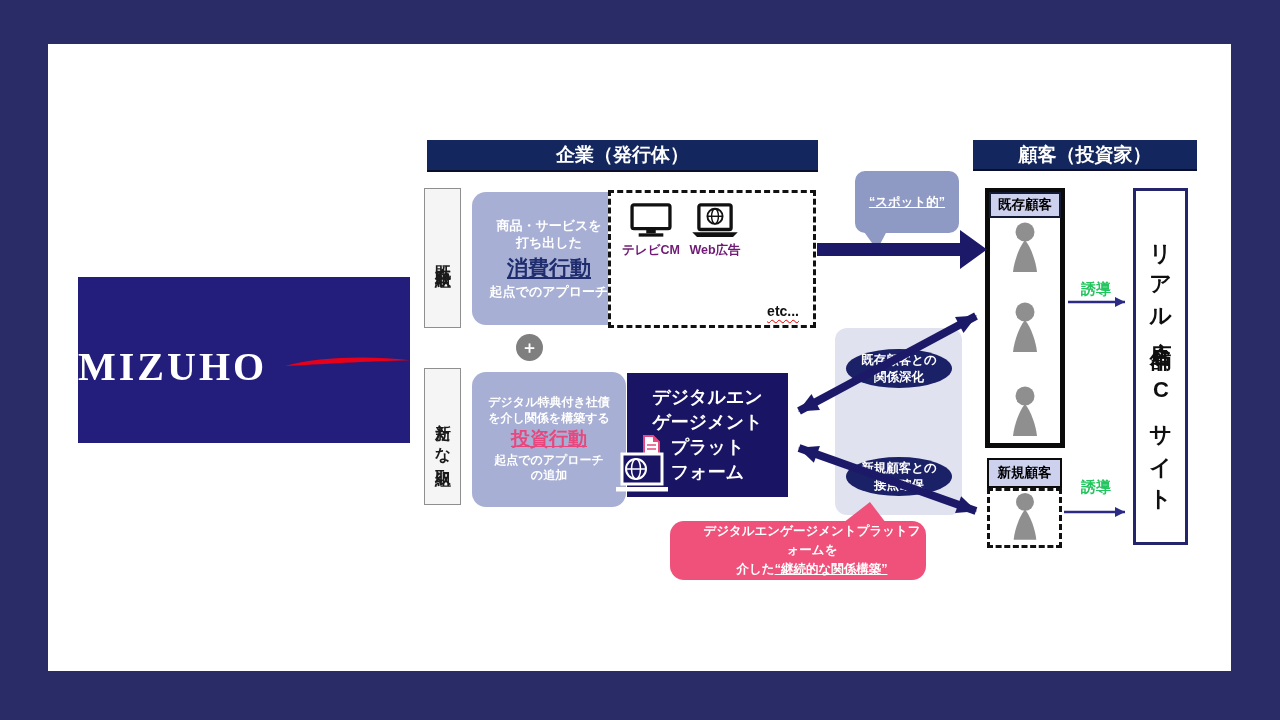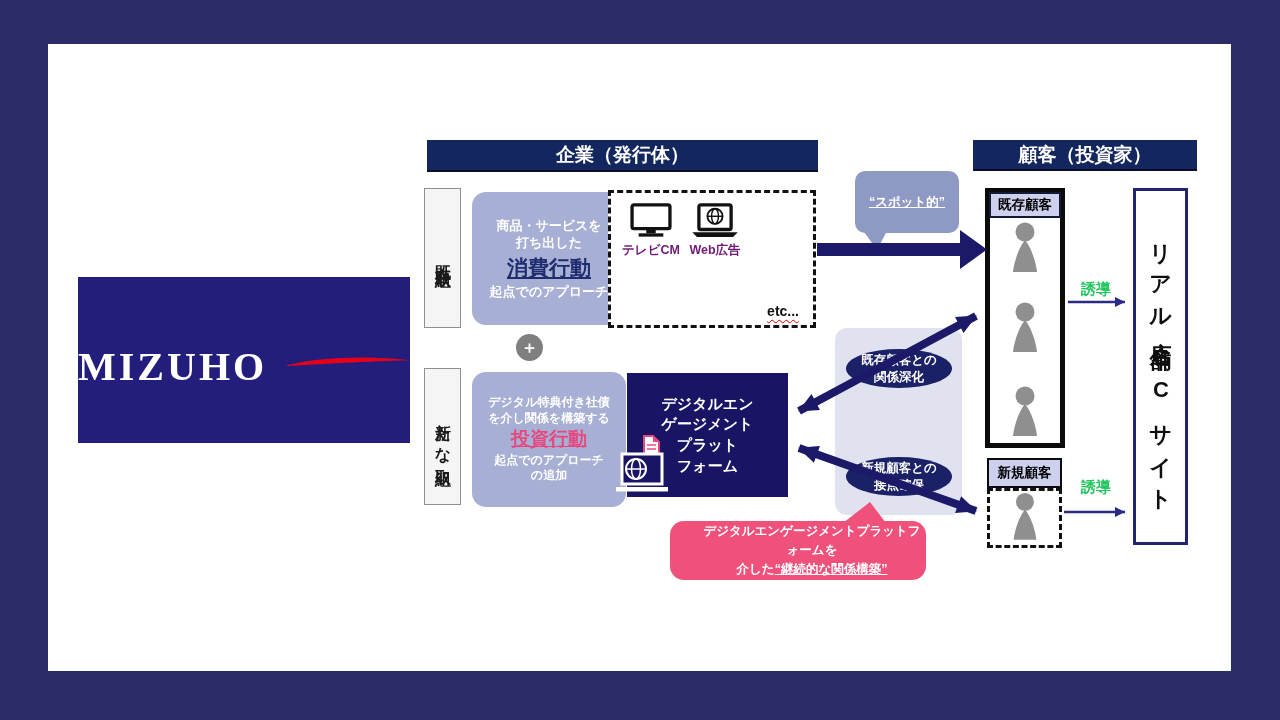--- a/index.html
+++ b/index.html
@@ -54,21 +54,21 @@
          text-decoration-thickness:1px; text-underline-offset:3px; }
 
   
   .spot-callout { position:absolute; left:855px; top:171px; width:104px; height:62px; background:#8e99c4;
                   border-radius:10px; color:#fff; font-weight:bold; font-size:12.5px; line-height:1.35;
                   display:flex; flex-direction:column; align-items:center; justify-content:center; text-align:center;gap:24px; }
   .spot-underline { text-decoration:underline; }
 
   
   .platform-box { position:absolute; left:627px; top:373px; width:161px; height:124px; background:#1a1464;
-                  color:#fff; font-weight:bold; font-size:15px; line-height:1.38; text-align:center;
+                  color:#fff; font-weight:bold; font-size:18px; line-height:1.38; text-align:center;
                   display:flex; flex-direction:column; align-items:center; justify-content:center; }
   .platform-icon { position:absolute; left:614px; top:434px; width:58px; height:62px; }
 
   
   .lav-panel { position:absolute; left:835px; top:328px; width:127px; height:187px; background:#e1e2f0; border-radius:12px; }
   .rel-ellipse { position:absolute; width:106px; height:39px; background:#1b2166; border-radius:50%;
                  color:#fff; font-weight:bold; font-size:12.5px; line-height:1.3; text-align:center;
                  display:flex; flex-direction:column; align-items:center; justify-content:center; }
   .rel-1 { left:846px; top:349px; }
   .rel-2 { left:846px; top:457px; }

